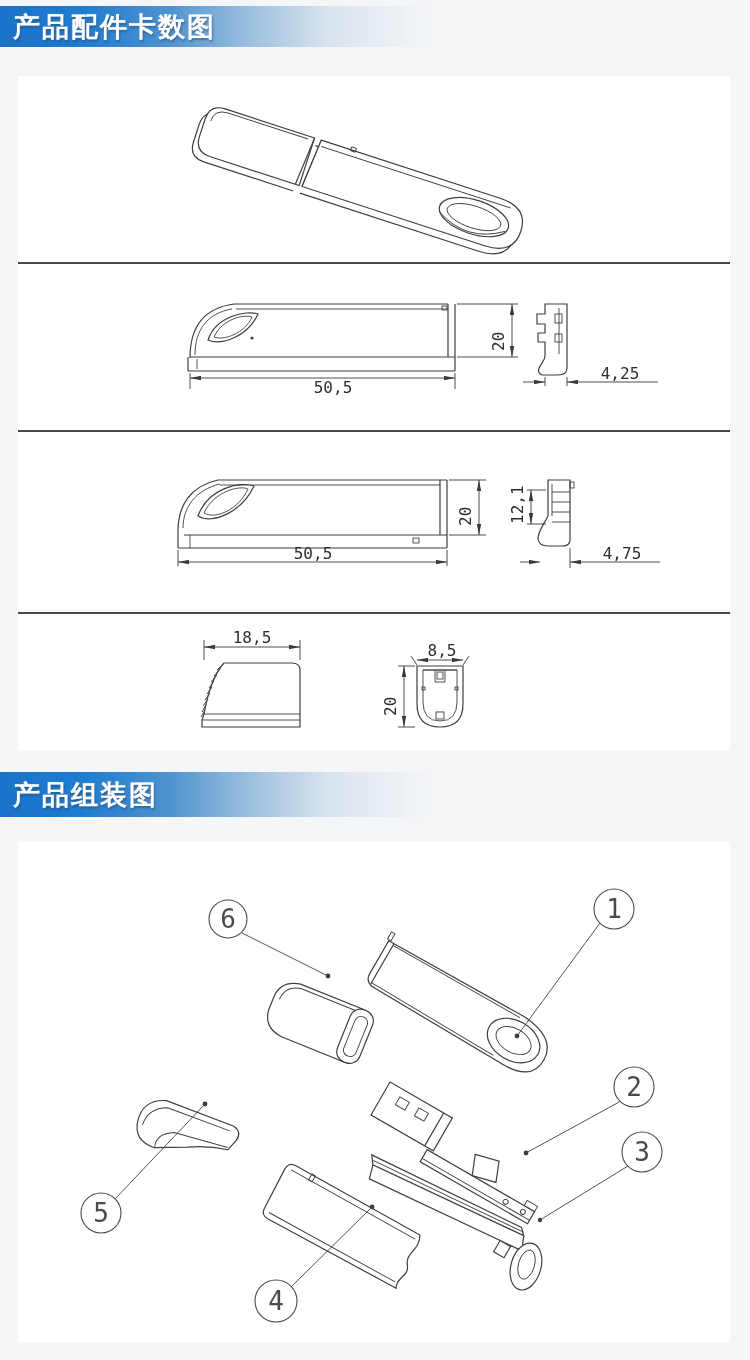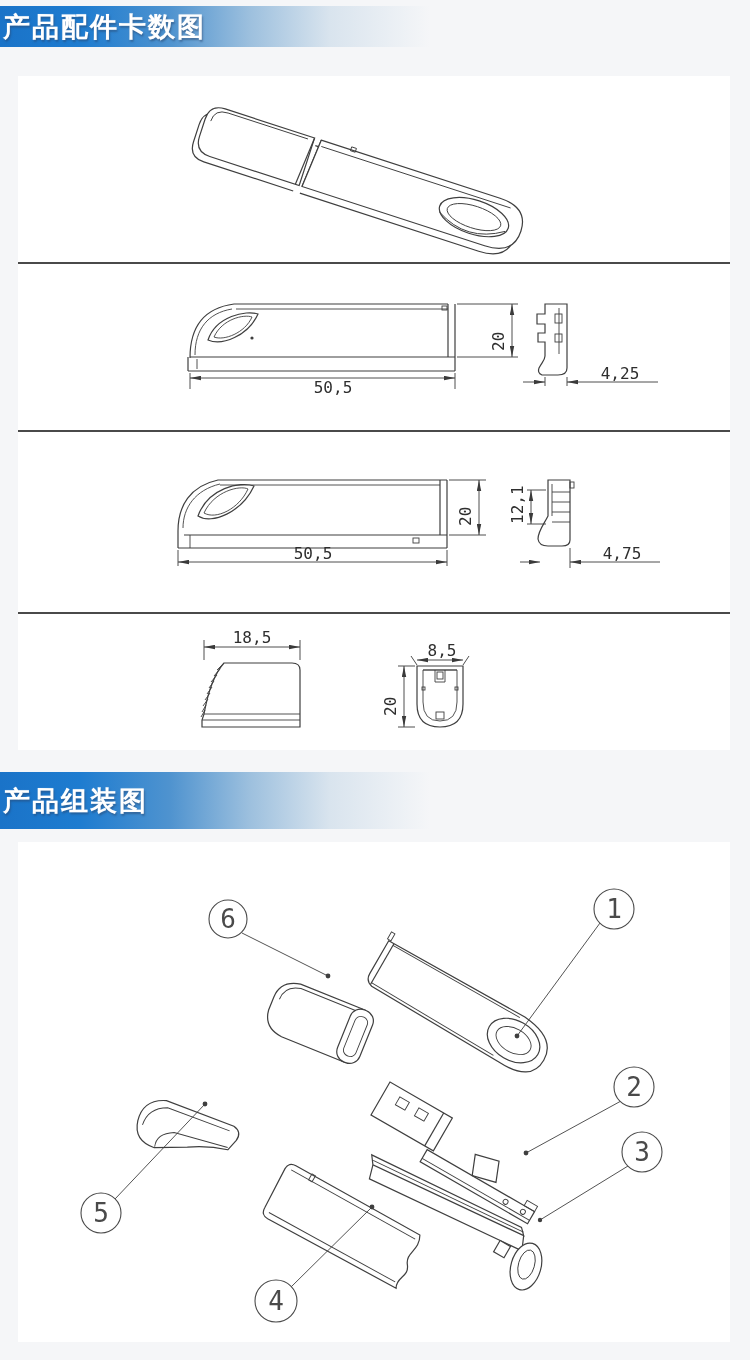--- a/index.html
+++ b/index.html
@@ -9,26 +9,26 @@
     font-family:"Liberation Sans", sans-serif;
     position:relative;overflow:hidden;
   }
   .section-header{
     position:absolute;left:0;height:41px;width:480px;
     background:linear-gradient(90deg,#1a73c8 0px,#1e7cd0 80px,#4f93cf 170px,#9dc0de 250px,#d9e4ee 330px,#f5f6f8 430px);
     display:flex;align-items:center;
   }
   .section-header .hd-text{
     color:#ffffff;font-size:27px;font-weight:bold;letter-spacing:2px;
-    padding-left:3px;
+    padding-left:13px;
     text-shadow:1px 2px 2px rgba(40,70,110,0.55), 0 0 1px rgba(255,255,255,.4);
     text-align:right;
   }
   #header-parts{top:6px;}
-  #header-assembly{top:772px;height:57px;}
+  #header-assembly{top:772px;height:45px;}
   .panel{
     position:absolute;left:18px;width:712px;background:#ffffff;
   }
   #panel-spec{top:76px;height:674px;}
   #panel-assembly{top:842px;height:500px;}
   svg{display:block;}
   .ln{stroke:#3f3f3f;stroke-width:1.2;fill:none;}
   .lnf{stroke:#3f3f3f;stroke-width:1.2;fill:#ffffff;}
   .thin{stroke:#3f3f3f;stroke-width:0.9;fill:none;}
   .divider{stroke:#4a4a4a;stroke-width:2;}

